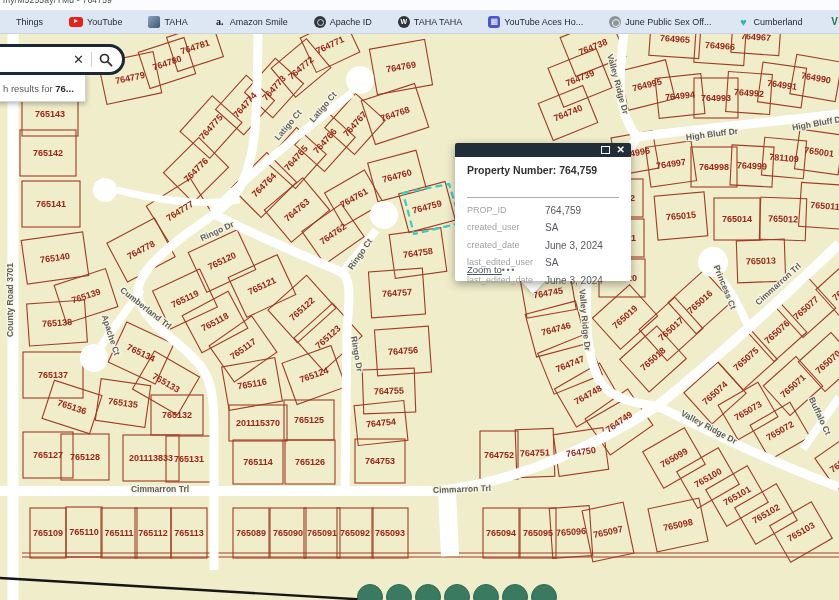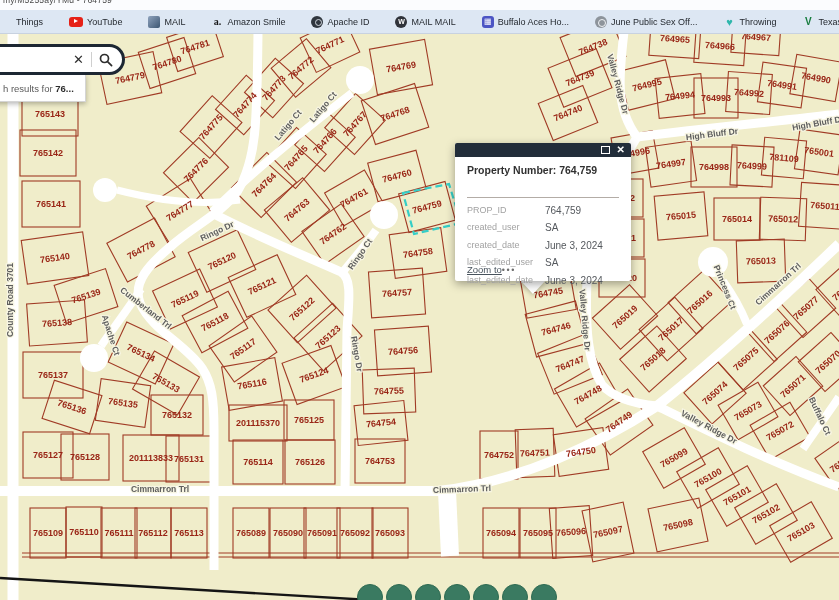--- a/index.html
+++ b/index.html
@@ -389,45 +389,45 @@
       <div class="bm">
         <span class="bmi i-none"></span>
         <span>Things</span>
       </div>
       <div class="bm">
         <span class="bmi i-youtube"></span>
         <span>YouTube</span>
       </div>
       <div class="bm">
         <span class="bmi i-hmis"></span>
-        <span>MAIL</span>
+        <span>TAHA</span>
       </div>
       <div class="bm">
         <span class="bmi i-amazon-smile"></span>
         <span>Amazon Smile</span>
       </div>
       <div class="bm">
         <span class="bmi i-texas-id"></span>
         <span>Apache ID</span>
       </div>
       <div class="bm">
         <span class="bmi i-taha-mail"></span>
-        <span>MAIL MAIL</span>
+        <span>TAHA TAHA</span>
       </div>
       <div class="bm">
         <span class="bmi i-throwing-aces"></span>
-        <span>Buffalo Aces Ho...</span>
+        <span>YouTube Aces Ho...</span>
       </div>
       <div class="bm">
         <span class="bmi i-texas-public"></span>
         <span>June Public Sex Off...</span>
       </div>
       <div class="bm">
         <span class="bmi i-beanstack"></span>
-        <span>Throwing</span>
+        <span>Cumberland</span>
       </div>
       <div class="bm">
         <span class="bmi i-texas-dps"></span>
         <span>Texas DPS - Things...</span>
       </div>
       <div class="bm">
         <span class="bmi i-zoho-one"></span>
         <span>Zoho One</span>
       </div>
     </div>

